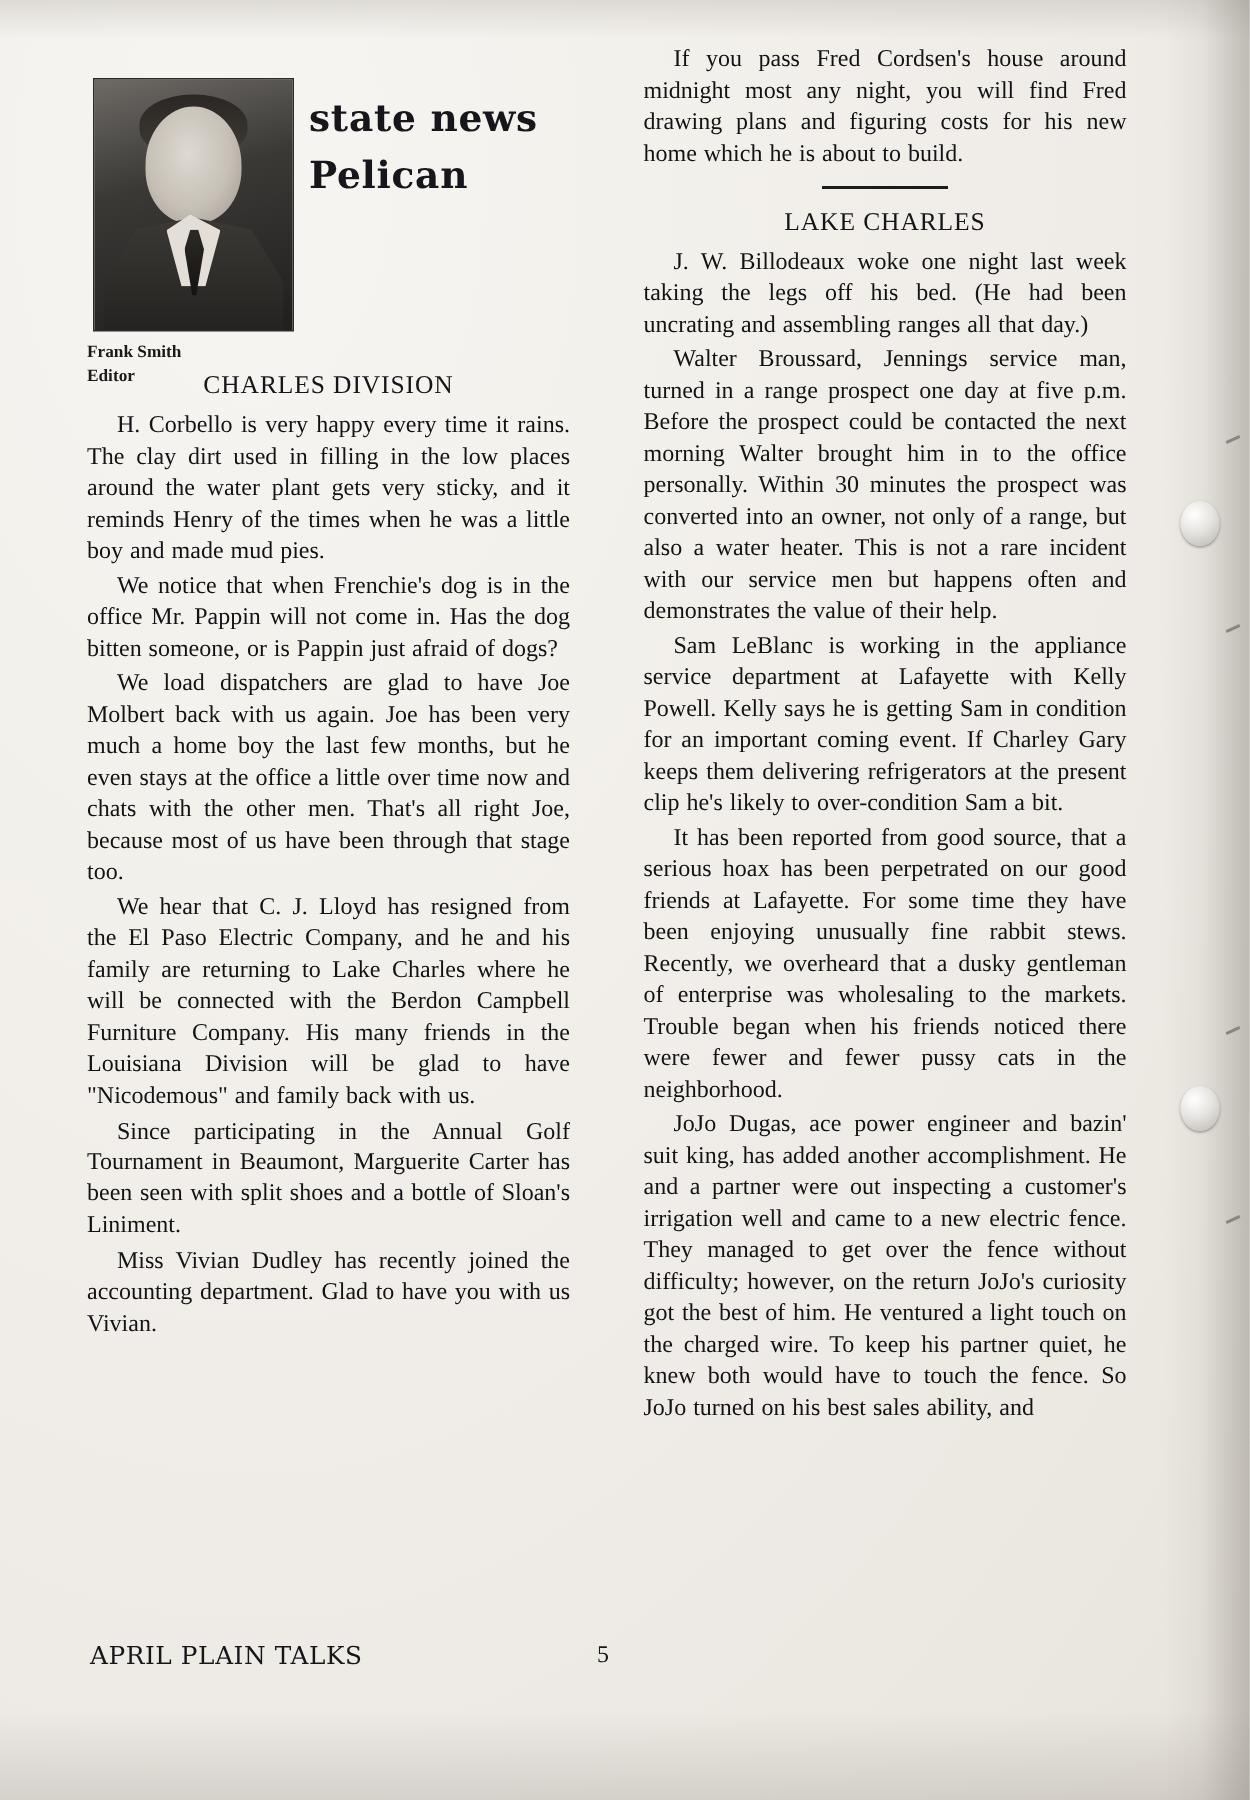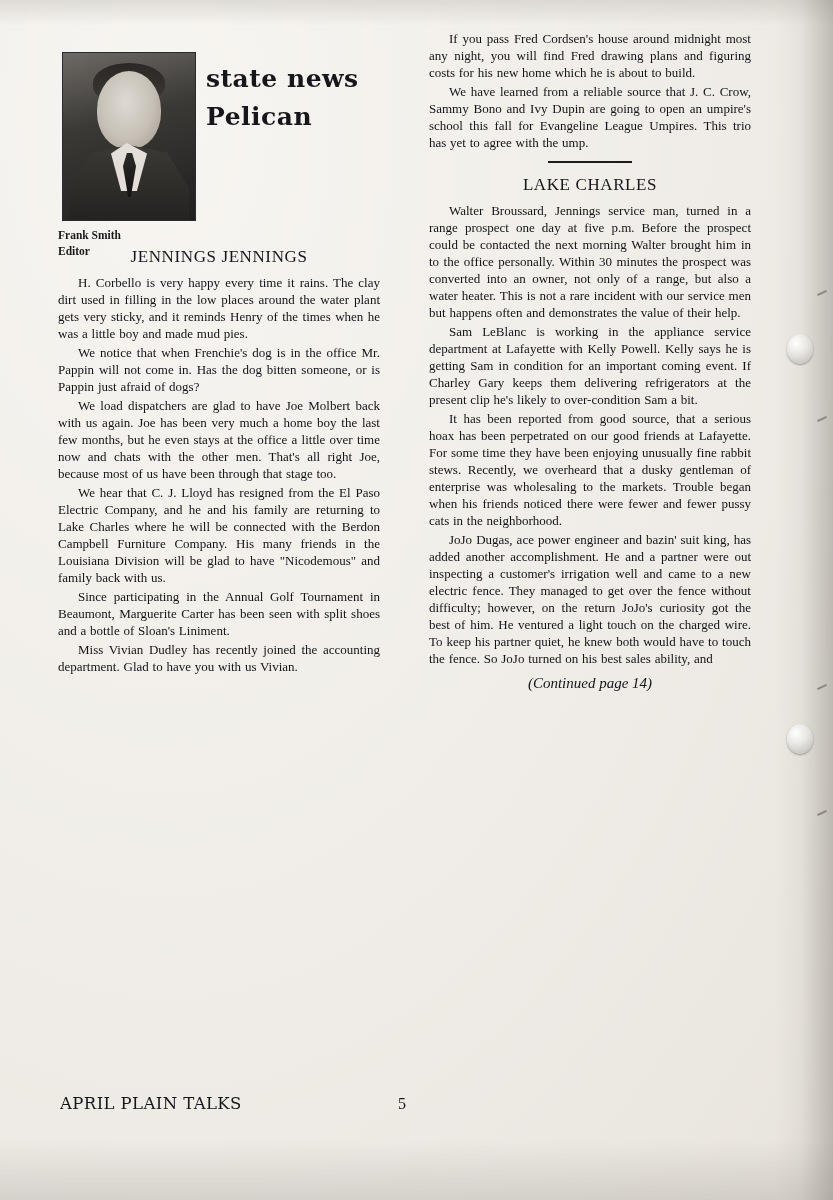--- a/index.html
+++ b/index.html
@@ -158,21 +158,21 @@
     font-family: "Liberation Serif", serif;
   }
   .rule {
     width: 84px;
     height: 2px;
     background: #1c1c1c;
     margin: 10px auto 10px auto;
   }
   p.body {
     margin: 0 0 0.15em 0;
-    font-size: 13px;
+    font-size: 16px;
     line-height: 1.31;
     text-align: justify;
     text-indent: 20px;
     color: #131316;
     font-family: "Liberation Serif", serif;
     hyphens: none;
     word-spacing: 0.04em;
   }
   .continued {
     text-align: center;
@@ -226,44 +226,43 @@
           <div class="title-block">
             <div class="title-line">state news</div>
             <div class="title-line">Pelican</div>
           </div>
           <div class="credit">
             <div>Frank Smith</div>
             <div>Editor</div>
           </div>
         </div>
 
-        <div class="section-head">JENNINGS JENNINGS</div>
+        <div class="section-head">CHARLES DIVISION</div>
 
         <p class="body">H. Corbello is very happy every time it rains. The clay dirt used in filling in the low places around the water plant gets very sticky, and it reminds Henry of the times when he was a little boy and made mud pies.</p>
         <p class="body">We notice that when Frenchie's dog is in the office Mr. Pappin will not come in. Has the dog bitten someone, or is Pappin just afraid of dogs?</p>
         <p class="body">We load dispatchers are glad to have Joe Molbert back with us again. Joe has been very much a home boy the last few months, but he even stays at the office a little over time now and chats with the other men. That's all right Joe, because most of us have been through that stage too.</p>
         <p class="body">We hear that C. J. Lloyd has resigned from the El Paso Electric Company, and he and his family are returning to Lake Charles where he will be connected with the Berdon Campbell Furniture Company. His many friends in the Louisiana Division will be glad to have "Nicodemous" and family back with us.</p>
         <p class="body">Since participating in the Annual Golf Tournament in Beaumont, Marguerite Carter has been seen with split shoes and a bottle of Sloan's Liniment.</p>
         <p class="body">Miss Vivian Dudley has recently joined the accounting department. Glad to have you with us Vivian.</p>
       </div>
 
       <div class="col col-right">
         <p class="body">If you pass Fred Cordsen's house around midnight most any night, you will find Fred drawing plans and figuring costs for his new home which he is about to build.</p>
-        <p class="body">We have learned from a reliable source that J. C. Crow, Sammy Bono and Ivy Dupin are going to open an umpire's school this fall for Evangeline League Umpires. This trio has yet to agree with the ump.</p>
 
         <div class="rule"></div>
 
         <div class="section-head">LAKE CHARLES</div>
 
+        <p class="body">J. W. Billodeaux woke one night last week taking the legs off his bed. (He had been uncrating and assembling ranges all that day.)</p>
         <p class="body">Walter Broussard, Jennings service man, turned in a range prospect one day at five p.m. Before the prospect could be contacted the next morning Walter brought him in to the office personally. Within 30 minutes the prospect was converted into an owner, not only of a range, but also a water heater. This is not a rare incident with our service men but happens often and demonstrates the value of their help.</p>
         <p class="body">Sam LeBlanc is working in the appliance service department at Lafayette with Kelly Powell. Kelly says he is getting Sam in condition for an important coming event. If Charley Gary keeps them delivering refrigerators at the present clip he's likely to over-condition Sam a bit.</p>
         <p class="body">It has been reported from good source, that a serious hoax has been perpetrated on our good friends at Lafayette. For some time they have been enjoying unusually fine rabbit stews. Recently, we overheard that a dusky gentleman of enterprise was wholesaling to the markets. Trouble began when his friends noticed there were fewer and fewer pussy cats in the neighborhood.</p>
         <p class="body">JoJo Dugas, ace power engineer and bazin' suit king, has added another accomplishment. He and a partner were out inspecting a customer's irrigation well and came to a new electric fence. They managed to get over the fence without difficulty; however, on the return JoJo's curiosity got the best of him. He ventured a light touch on the charged wire. To keep his partner quiet, he knew both would have to touch the fence. So JoJo turned on his best sales ability, and</p>
 
-        <div class="continued">(Continued page 14)</div>
       </div>
 
     </div>
   </div>
 
   <div class="footer">
     <div class="footer-title">APRIL PLAIN TALKS</div>
     <div class="footer-page">5</div>
   </div>
 

